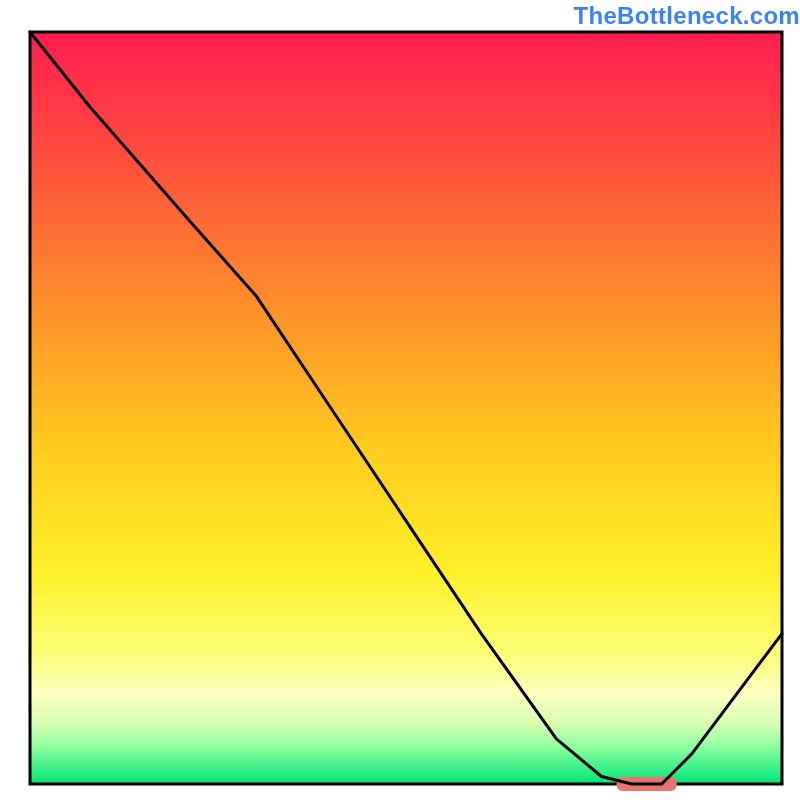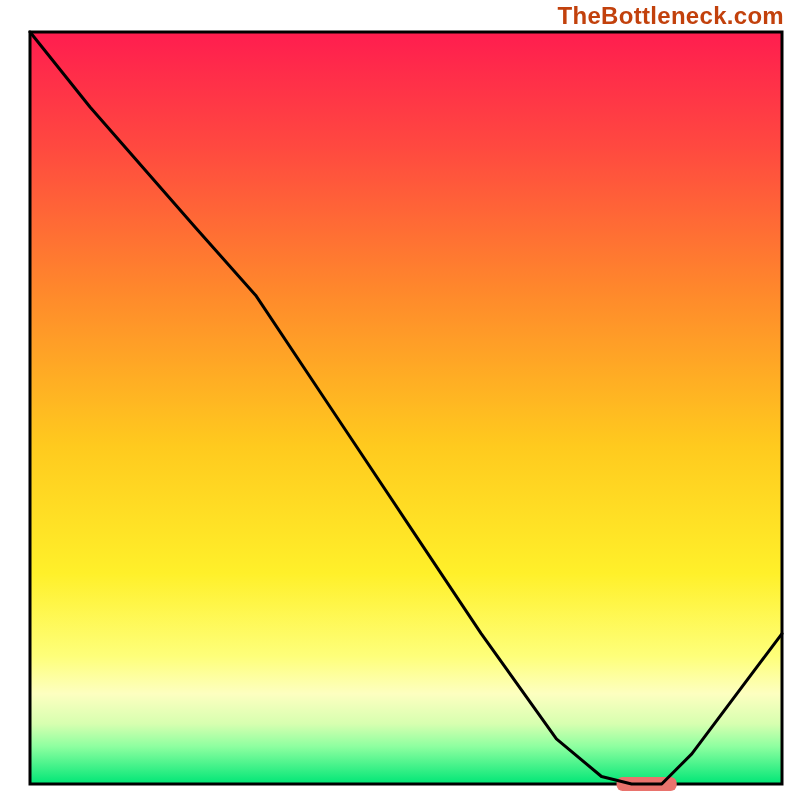--- a/index.html
+++ b/index.html
@@ -12,24 +12,24 @@
     font-family: Arial, Helvetica, sans-serif;
   }
   .container {
     position: relative;
     width: 800px;
     height: 800px;
   }
   .watermark {
     position: absolute;
     top: 2px;
-    right: 16px;
+    right: 0;
     font-size: 24px;
     font-weight: 600;
-    color: #c2410c;
+    color: #3b82f6;
     z-index: 10;
     letter-spacing: 0.3px;
   }
   svg.chart {
     position: absolute;
     top: 0;
     left: 0;
   }
   .plot-border {
     fill: none;

